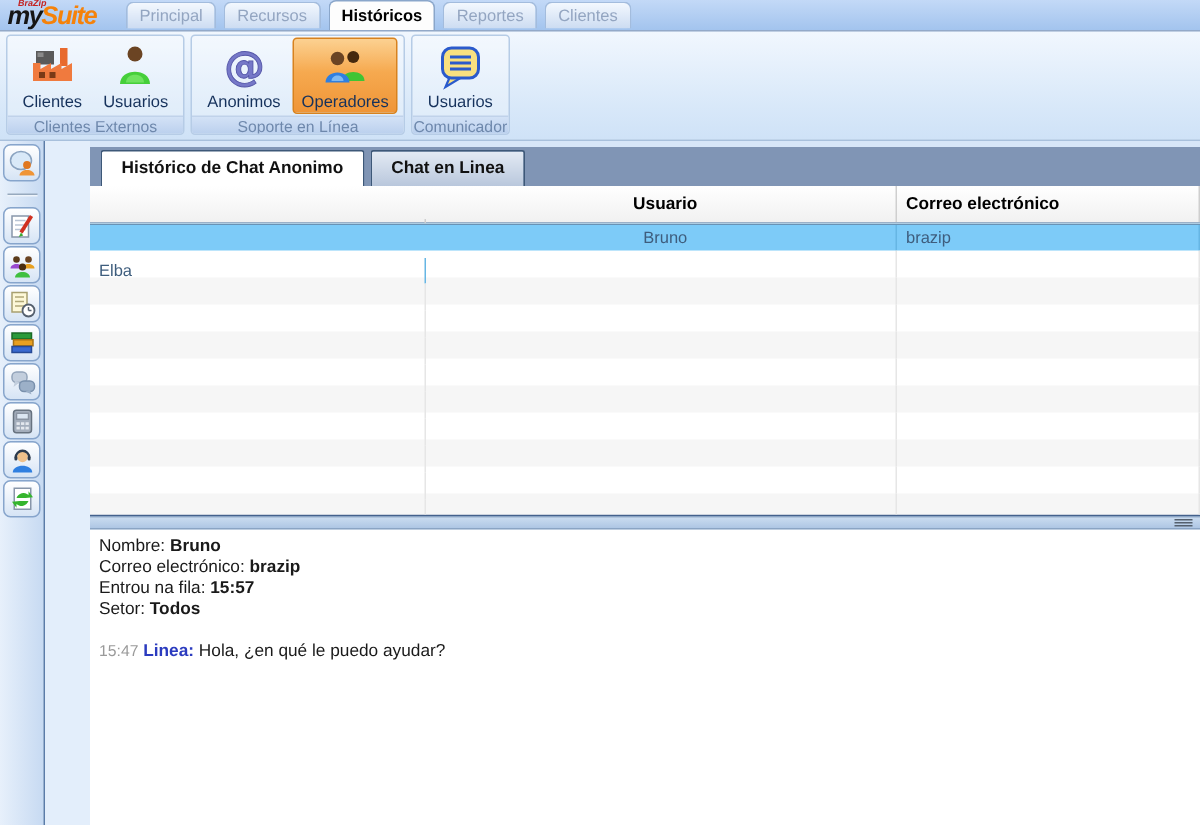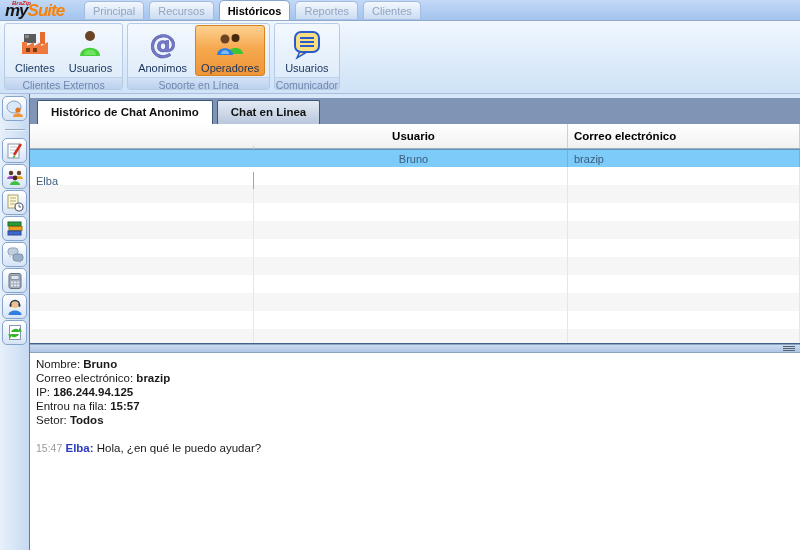--- a/index.html
+++ b/index.html
@@ -24,21 +24,21 @@
   .rgroup { border:1px solid #b6cce6; border-radius:3px; overflow:hidden; display:flex; flex-direction:column; height:67px; background:rgba(255,255,255,0.25); }
   .rbuttons { flex:1; display:flex; align-items:stretch; padding:1px 4px; gap:2px; }
   .rbtn { display:flex; flex-direction:column; align-items:center; justify-content:flex-end; padding:2px 5px 1px; border:1px solid transparent; border-radius:3px; cursor:default; }
   .rbtn .ric { width:32px; height:32px; display:block; }
   .rbtn .rlabel { font-size:11px; color:#16325c; margin-top:2px; white-space:nowrap; }
   .rbtn.selected { background:linear-gradient(#fcd191,#f6a94f 45%,#ef9537); border-color:#d8821e; }
   .rgroup-label { height:14px; font-size:10.5px; line-height:14px; text-align:center; color:#6e88ac;
                   background:linear-gradient(#d3e2f6,#b7cdec); border-top:1px solid #c0d2ea; }
 
   
-  .bodyrow { flex:1; display:flex; min-height:0; }
+  .bodyrow { flex:1; display:flex; min-height:0;gap:30px; }
   .sidebar { width:30px; background:linear-gradient(to right,#e7f0fb,#c7daf2); border-right:1px solid #5b7ca8; padding-top:2px; display:flex; flex-direction:column; align-items:center; }
   .sbtn { width:25px; height:25px; border:1px solid #87a5cc; border-radius:5px; background:linear-gradient(#ffffff,#d6e4f5); margin-bottom:1px; display:flex; align-items:center; justify-content:center; cursor:default; }
   .sbtn svg { width:20px; height:20px; }
   .sdivider { width:20px; border-top:1px solid #97a9be; border-bottom:1px solid #eef4fb; margin:7px 0; }
 
   .main { flex:1; display:flex; flex-direction:column; min-width:0; }
   .main-gap { height:4px; background:#d7e6f8; }
 
   
   .subtabbar { height:26px; background:#8095b5; display:flex; align-items:flex-end; padding-left:7px; }
@@ -321,24 +321,23 @@
           </div>
       </div>
 
       <div class="splitter">
         <span class="grip"></span>
       </div>
 
       <div class="details">
         <div class="dline"><span>Nombre:</span> <b>Bruno</b></div>
         <div class="dline"><span>Correo electrónico:</span> <b>brazip</b></div>
-        <div class="dline"><span>IP:</span> <b>186.244.94.125</b></div>
         <div class="dline"><span>Entrou na fila:</span> <b>15:57</b></div>
         <div class="dline"><span>Setor:</span> <b>Todos</b></div>
         <div class="chatline">
           <span class="time">15:47</span>
-          <span class="sender">Elba:</span>
+          <span class="sender">Linea:</span>
           <span class="msg">Hola, ¿en qué le puedo ayudar?</span>
         </div>
       </div>
     </div>
   </div>
 </div>
 
 </body></html>

